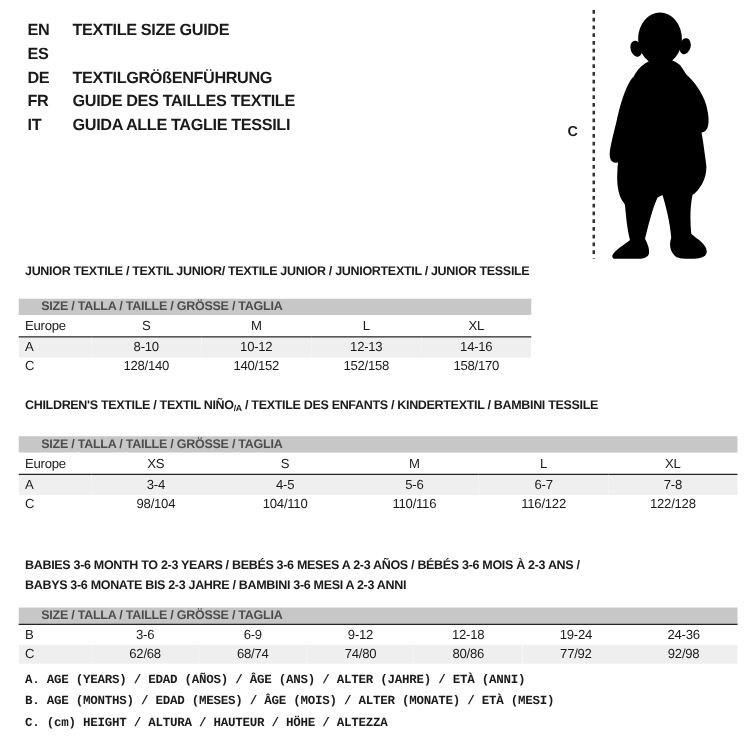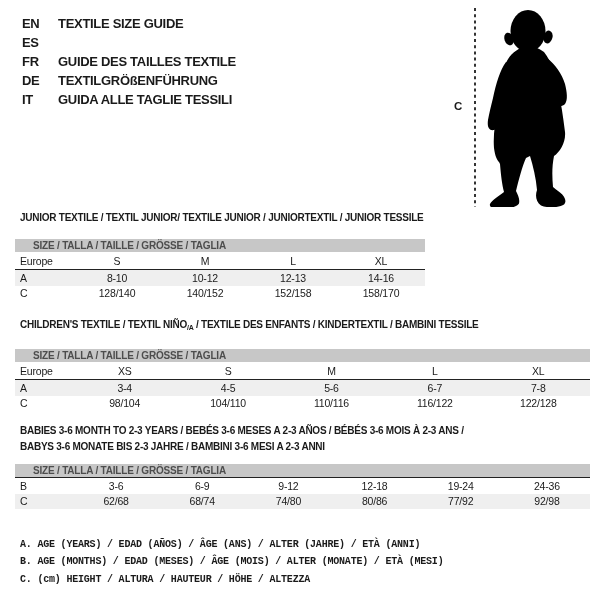--- a/index.html
+++ b/index.html
@@ -16,21 +16,21 @@
   
   .c-label{left:454px;top:100px;font-weight:bold;font-size:11.5px;}
   .dash-line{left:473px;top:8px;}
   .baby{left:486px;top:8px;}
 
   
   .tbl{position:absolute;}
   .tbl-title{font-weight:bold;font-size:10px;letter-spacing:-0.25px;
              line-height:12px;padding-left:5px;white-space:nowrap;}
   .tbl-title .sub{font-size:7px;vertical-align:-2px;}
-  .tbl-title.two-line{line-height:16px;}
+  .tbl-title.two-line{line-height:16px;margin-top:22px;}
   .size-bar{margin-top:15px;height:13px;line-height:13px;background:#c7c7c7;
             color:#4d4d4d;font-size:10px;letter-spacing:-0.2px;padding-left:18px;
             font-weight:bold;}
   .tbl.t3 .size-bar{margin-top:9px;border-bottom:1px solid #222;}
   table.grid{border-collapse:collapse;table-layout:fixed;width:100%;
              font-size:10.5px;letter-spacing:-0.2px;}
   table.grid td{padding:0;text-align:center;height:15.5px;overflow:hidden;white-space:nowrap;}
   table.grid td.lbl{text-align:left;padding-left:5px;}
   tr.region-row td{height:17px;border-bottom:1px solid #222;}
   tr.stripe td{background:#efefef;}
@@ -44,26 +44,26 @@
 
 <div class="abs lang-block">
   <div class="lang-row">
     <span class="lang-code">EN</span>
     <span>TEXTILE SIZE GUIDE</span>
   </div>
   <div class="lang-row">
     <span class="lang-code">ES</span>
   </div>
   <div class="lang-row">
+    <span class="lang-code">DE</span>
+    <span>TEXTILGRÖßENFÜHRUNG</span>
+  </div>
+  <div class="lang-row">
     <span class="lang-code">FR</span>
     <span>GUIDE DES TAILLES TEXTILE</span>
-  </div>
-  <div class="lang-row">
-    <span class="lang-code">DE</span>
-    <span>TEXTILGRÖßENFÜHRUNG</span>
   </div>
   <div class="lang-row">
     <span class="lang-code">IT</span>
     <span>GUIDA ALLE TAGLIE TESSILI</span>
   </div>
 </div>
 
 <div class="abs c-label">C</div>
 <svg class="abs dash-line" width="4" height="199">
   <line x1="2" y1="0" x2="2" y2="199" stroke="#333" stroke-width="2" stroke-dasharray="3 3.2"></line>

